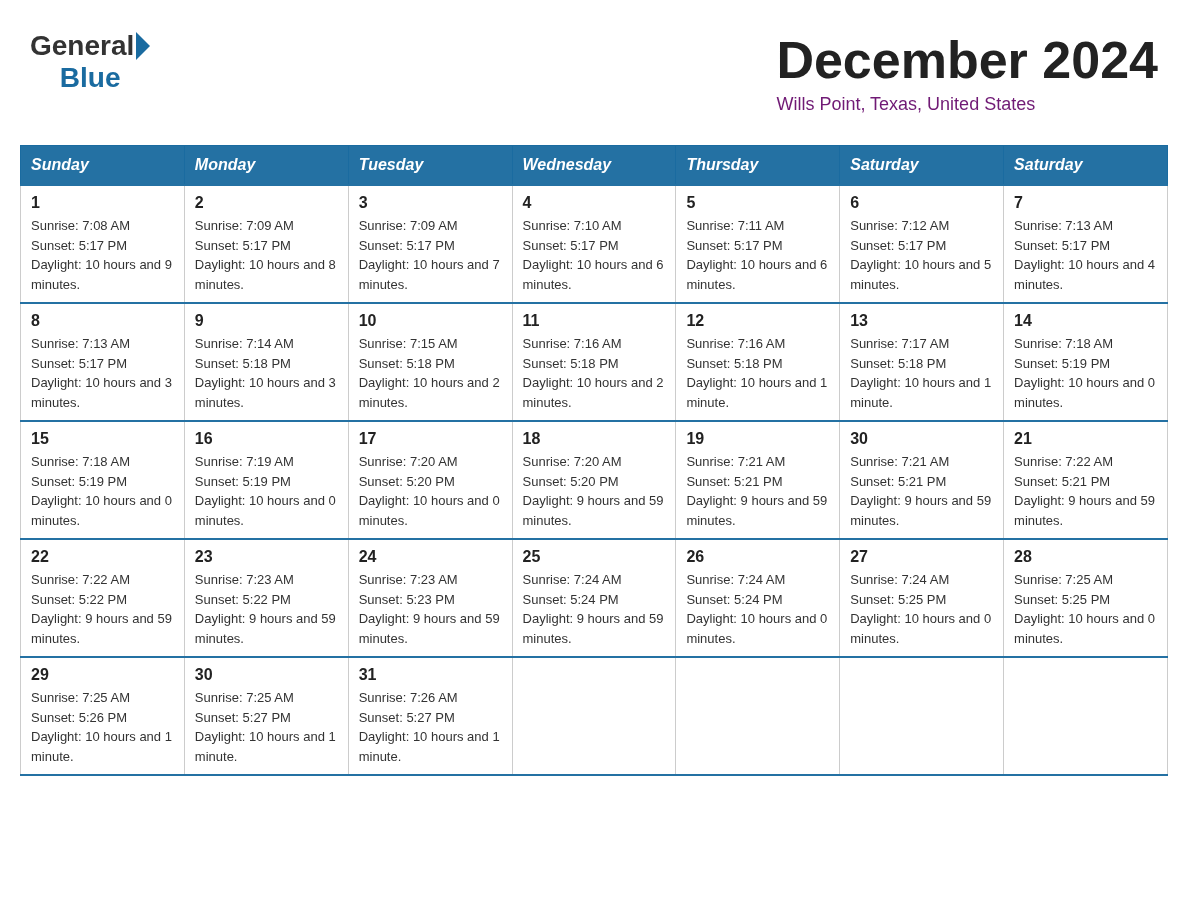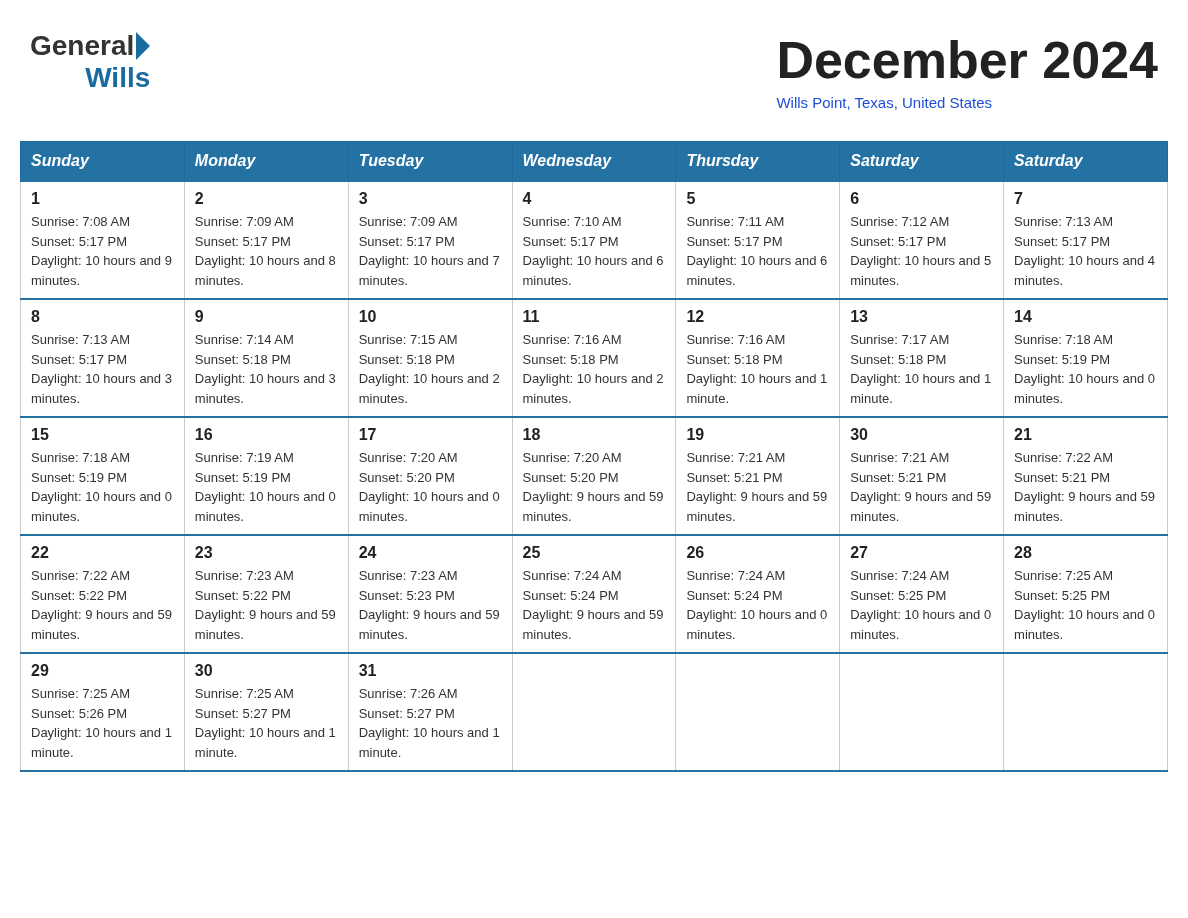--- a/index.html
+++ b/index.html
@@ -13,21 +13,21 @@
     .header {
       display: flex;
       justify-content: space-between;
       align-items: flex-start;
       margin-bottom: 20px;
       padding: 10px 10px 10px 10px;
     }
     .logo {
       display: flex;
       flex-direction: column;
-      align-items: flex-end;
+      align-items: center;
     }
     .logo-text {
       font-size: 28px;
       font-weight: bold;
       color: #333;
       display: flex;
       align-items: center;
     }
     .logo-general { color: #333; }
     .logo-arrow {
@@ -42,22 +42,22 @@
     }
     .logo-blue { color: #1a6ba0; font-size: 28px; font-weight: bold; }
     .title-block {
     }
     .month-title {
       font-size: 52px;
       font-weight: bold;
       color: #222;
     }
     .location-title {
-      font-size: 15px;
-      color: #1d4ed8;
+      font-size: 18px;
+      color: #701a75;
       margin-top: 4px;
     }
     .calendar {
       width: 100%;
       border-collapse: collapse;
       border: 1px solid #ccc;
     }
     .calendar th {
       background-color: #2471a3;
       color: #fff;
@@ -95,21 +95,21 @@
   </style>
 </head>
 <body>
 
 <div class="header">
   <div class="logo">
     <div class="logo-text">
       <span class="logo-general">General</span>
       <span class="logo-arrow"></span>
     </div>
-    <span class="logo-blue">Wills</span>
+    <span class="logo-blue">Blue</span>
   </div>
   <div class="title-block">
     <div class="month-title">December 2024</div>
     <div class="location-title">Wills Point, Texas, United States</div>
   </div>
 </div>
 
 <table class="calendar">
   <thead>
     <tr>

